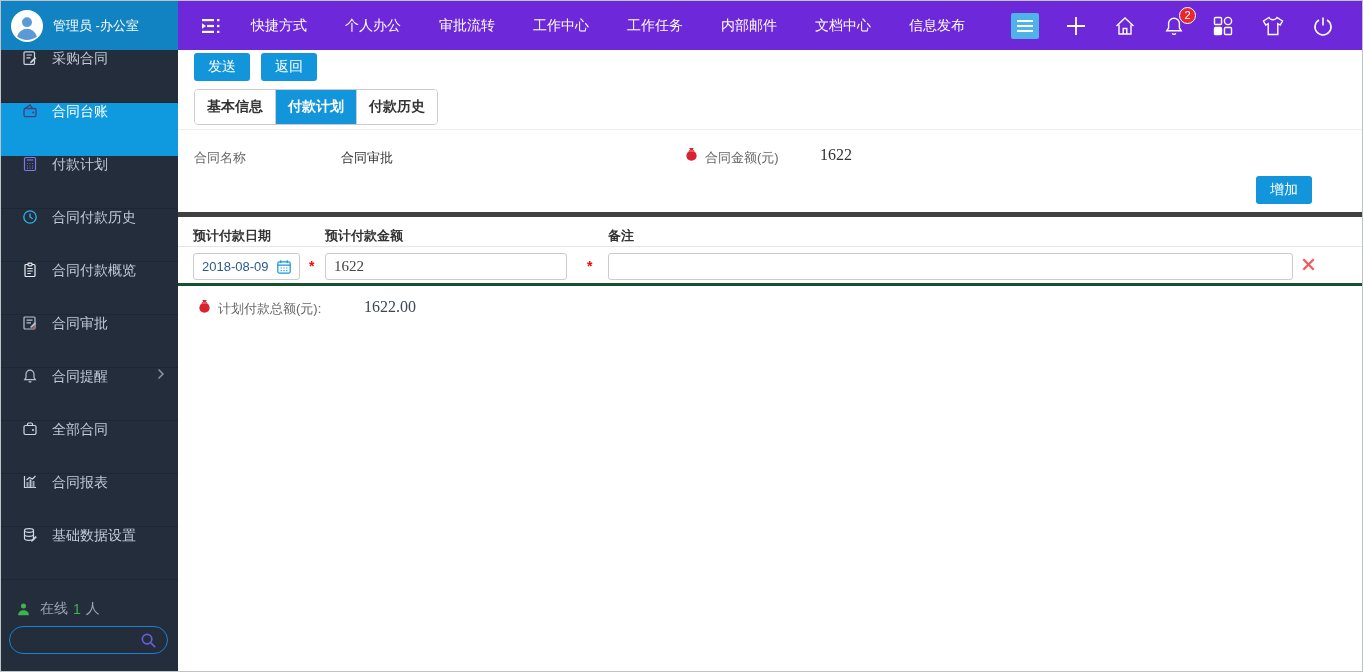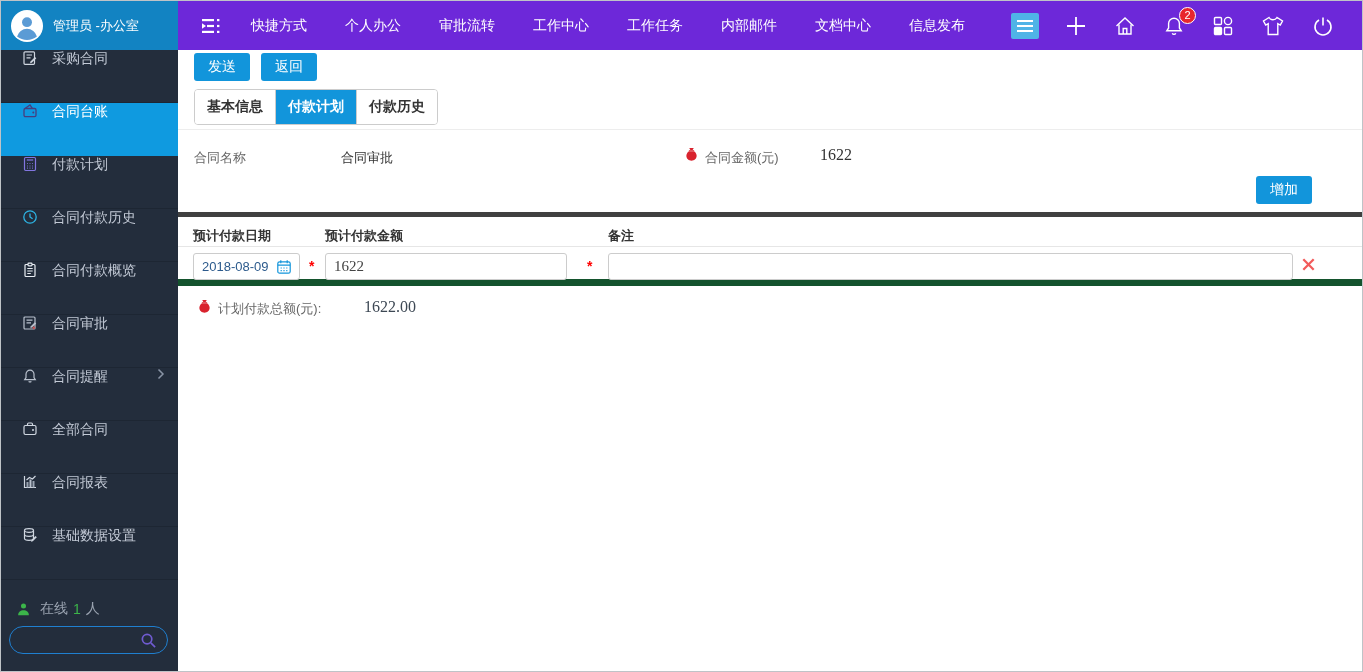--- a/index.html
+++ b/index.html
@@ -50,21 +50,21 @@
   .val-name { left:163px; }
   .money-ic1 { position:absolute; left:506px; top:17px; display:flex; }
   .lbl-amount { left:527px; }
   .val-amount { left:642px; top:16px; font-family:"Liberation Serif", serif; font-size:16px; color:#333; }
   .add-btn { position:absolute; right:50px; top:46px; }
 
   .grid-head { height:35px; border-top:5px solid #404040; border-bottom:1px solid #e6e6e6; position:relative; }
   .gh { position:absolute; top:10px; font-size:13px; font-weight:bold; color:#333; }
   .gh1 { left:15px; } .gh2 { left:147px; } .gh3 { left:430px; }
 
-  .grid-row { height:39px; border-bottom:7px solid #14532d; position:relative; }
+  .grid-row { height:39px; border-bottom:3px solid #14532d; position:relative; }
   .date-field { position:absolute; left:15px; top:6px; width:107px; height:27px; border:1px solid #ccc; border-radius:3px; display:flex; align-items:center; padding:0 6px 0 8px; gap:4px; background:#fff; }
   .date-input { width:70px; border:none; outline:none; font-size:13px; color:#2c5a8c; font-family:"Liberation Sans",sans-serif; padding:0; }
   .req { position:absolute; top:11px; color:#f00; font-size:14px; font-weight:bold; }
   .req1 { left:131px; } .req2 { left:409px; }
   .amount-input { position:absolute; left:147px; top:6px; width:242px; height:27px; border:1px solid #ccc; border-radius:3px; padding:0 8px; font-family:"Liberation Serif", serif; font-size:15px; color:#444; outline:none; }
   .remark-input { position:absolute; left:430px; top:6px; width:685px; height:27px; border:1px solid #ccc; border-radius:3px; padding:0 8px; font-size:13px; color:#333; outline:none; font-family:"Liberation Sans",sans-serif; }
   .del-btn { position:absolute; left:1122px; top:9px; cursor:pointer; display:flex; }
 
   .total-row { position:relative; height:40px; }
   .money-ic2 { position:absolute; left:19px; top:13px; display:flex; }

